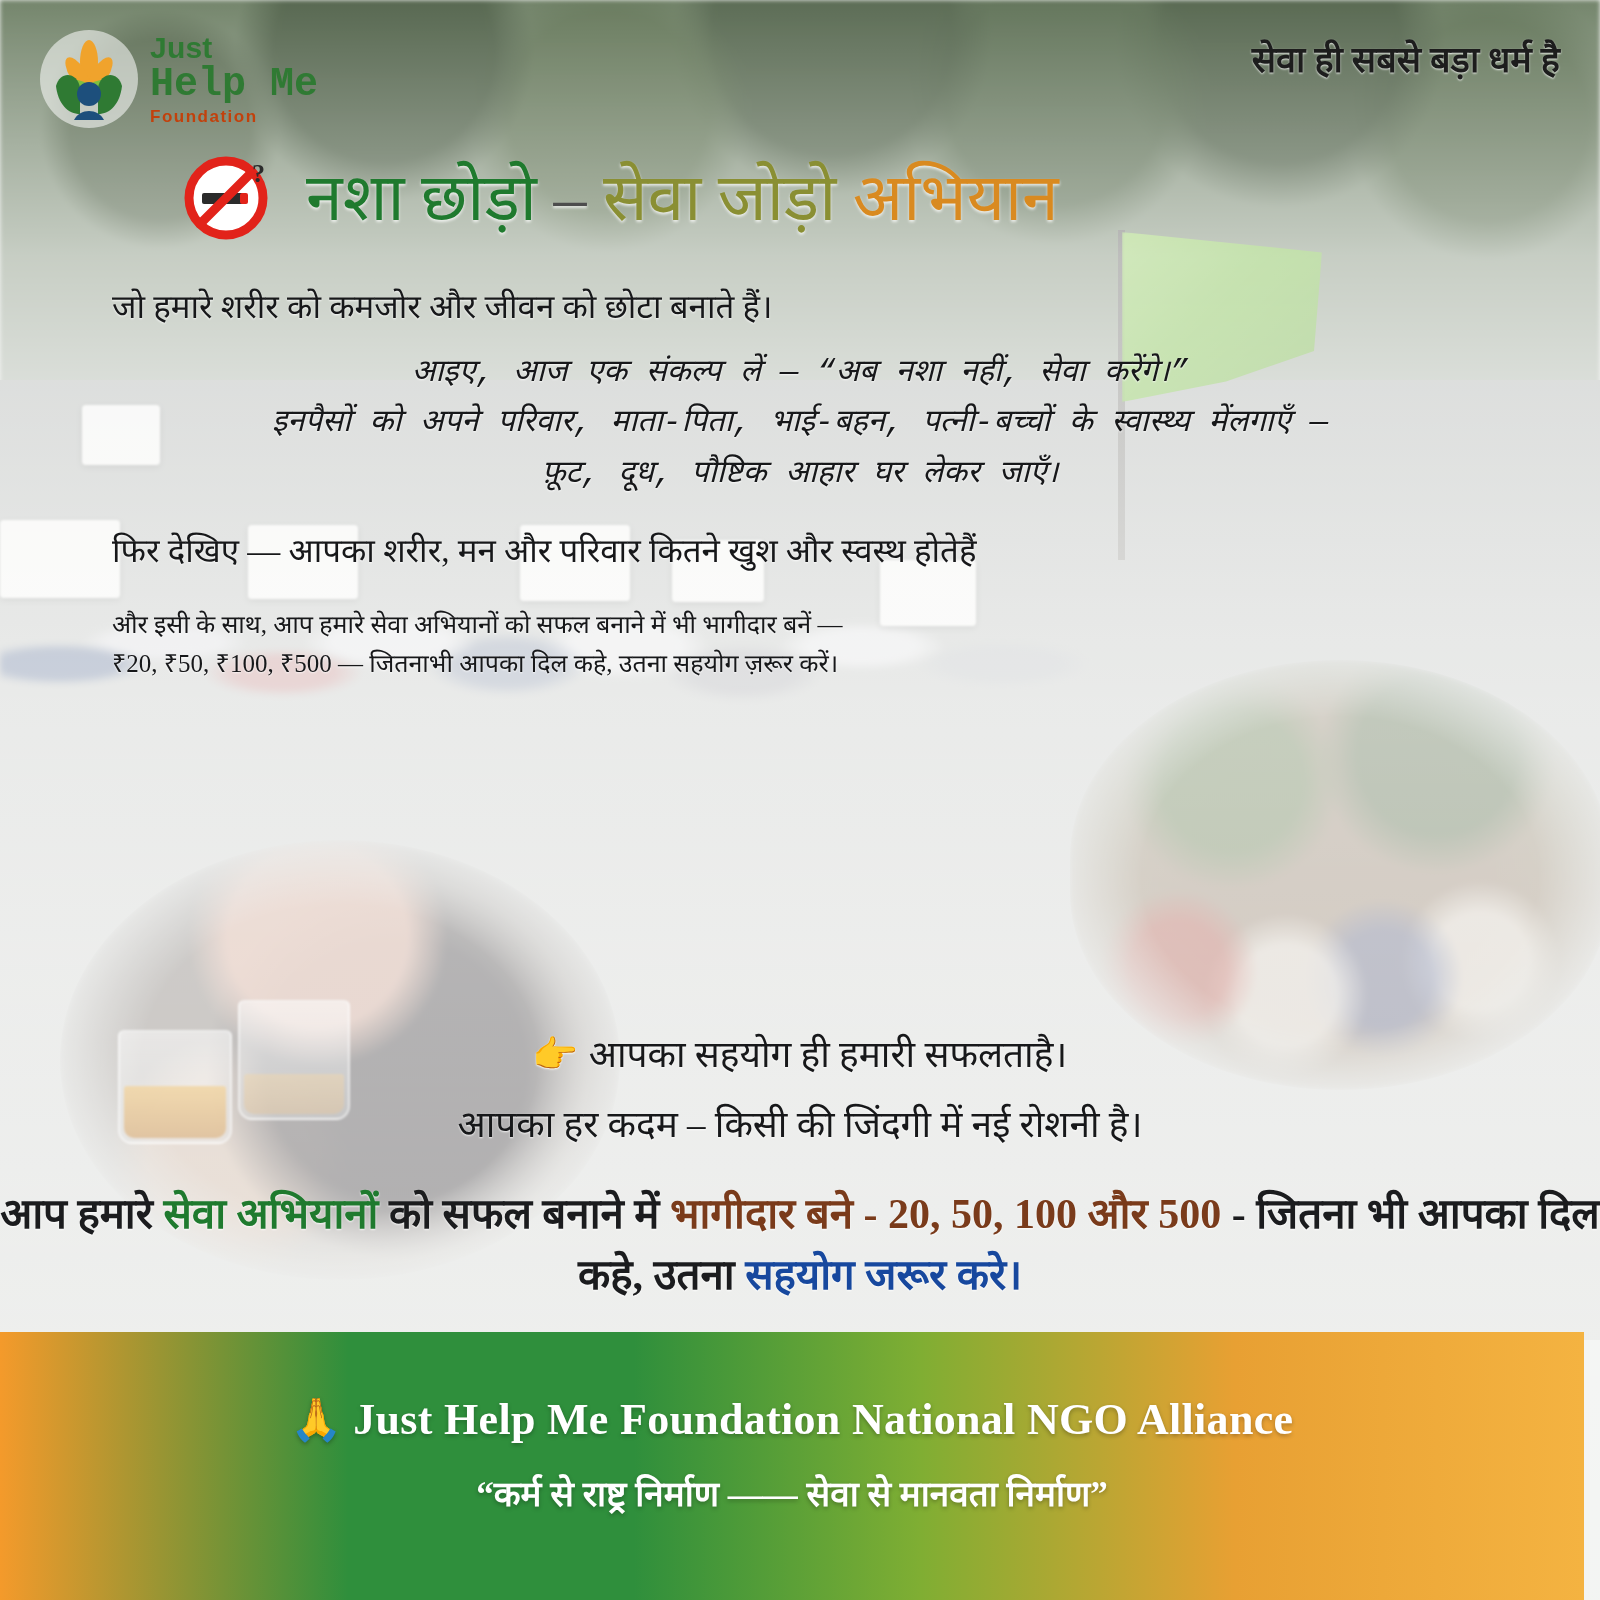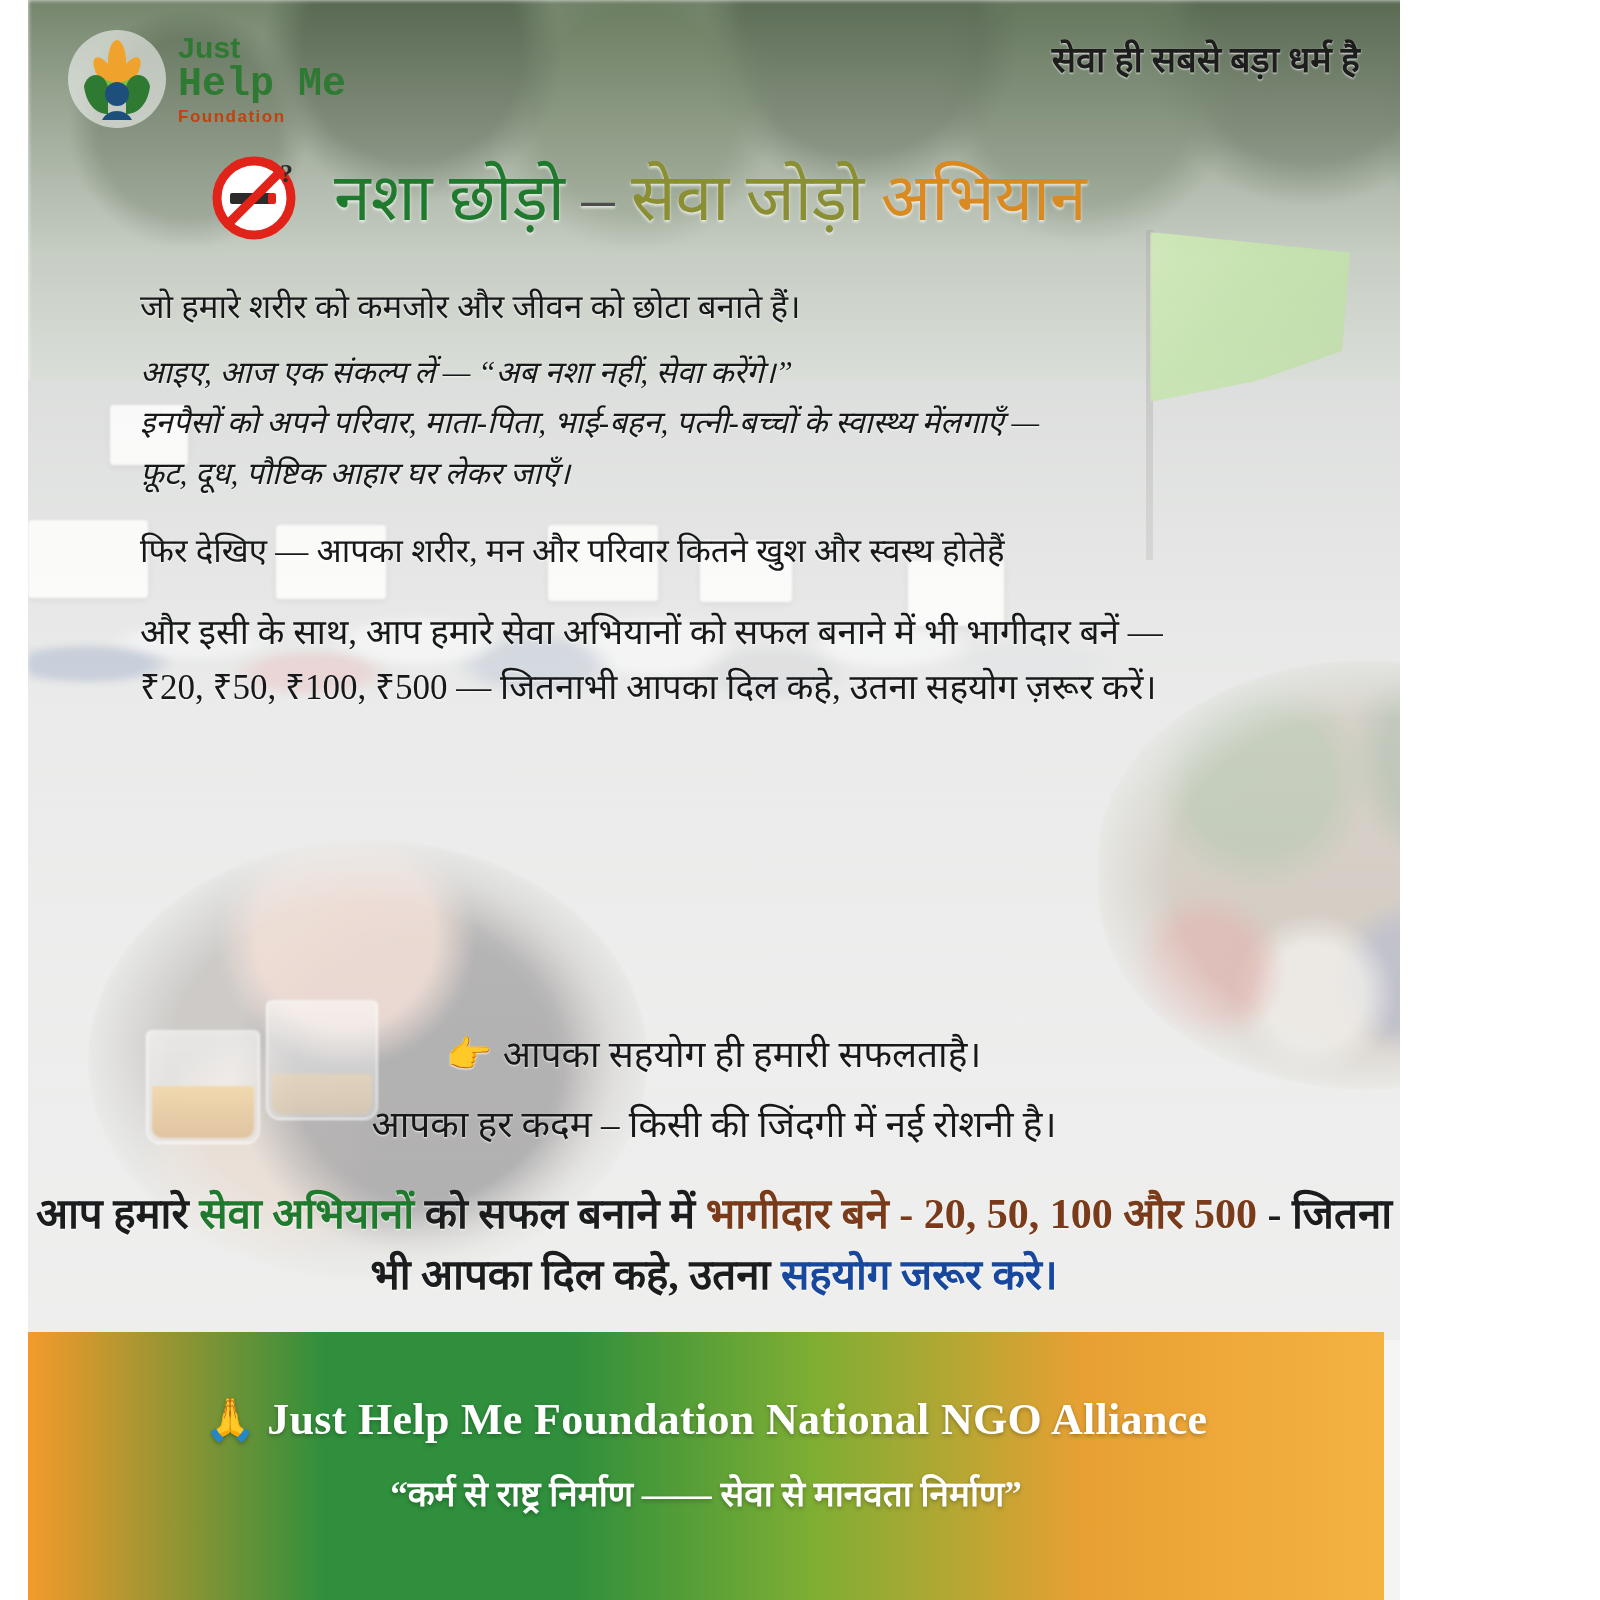--- a/index.html
+++ b/index.html
@@ -6,25 +6,24 @@
   html, body {
     margin: 0;
     padding: 0;
     background: #ffffff;
   }
   body {
     font-family: "Liberation Sans", sans-serif;
   }
   .poster {
     position: relative;
-    width: 1372px;
+    width: 1600px;
     height: 1600px;
     overflow: hidden;
     background: #e9ece9;
-    margin-left: 28px;
   }
 
   
   .bg-layer {
     position: absolute;
     inset: 0;
     overflow: hidden;
   }
   .bg-trees {
     position: absolute;
@@ -239,32 +238,33 @@
   .p1 {
     font-size: 33px;
     line-height: 1.52;
     text-shadow: 0 1px 2px rgba(255,255,255,0.85);
   }
   .italic-block {
     margin-top: 16px;
     font-style: italic;
     font-size: 31px;
     line-height: 1.62;
-    text-align: left;
-    text-shadow: 0 1px 2px rgba(255,255,255,0.85);
+    text-align: center;
+    text-shadow: 0 1px 2px rgba(255,255,255,0.85);
+    font-family: Liberation Mono, monospace;
   }
   .p2 {
     margin-top: 28px;
     font-size: 33px;
     line-height: 1.5;
     text-shadow: 0 1px 2px rgba(255,255,255,0.85);
   }
   .p3 {
     margin-top: 30px;
-    font-size: 35px;
+    font-size: 25px;
     line-height: 1.55;
     text-shadow: 0 1px 2px rgba(255,255,255,0.85);
   }
 
   
   .cta {
     position: absolute;
     left: 0; right: 0; top: 1030px;
     text-align: center;
     font-family: "Liberation Serif", serif;

